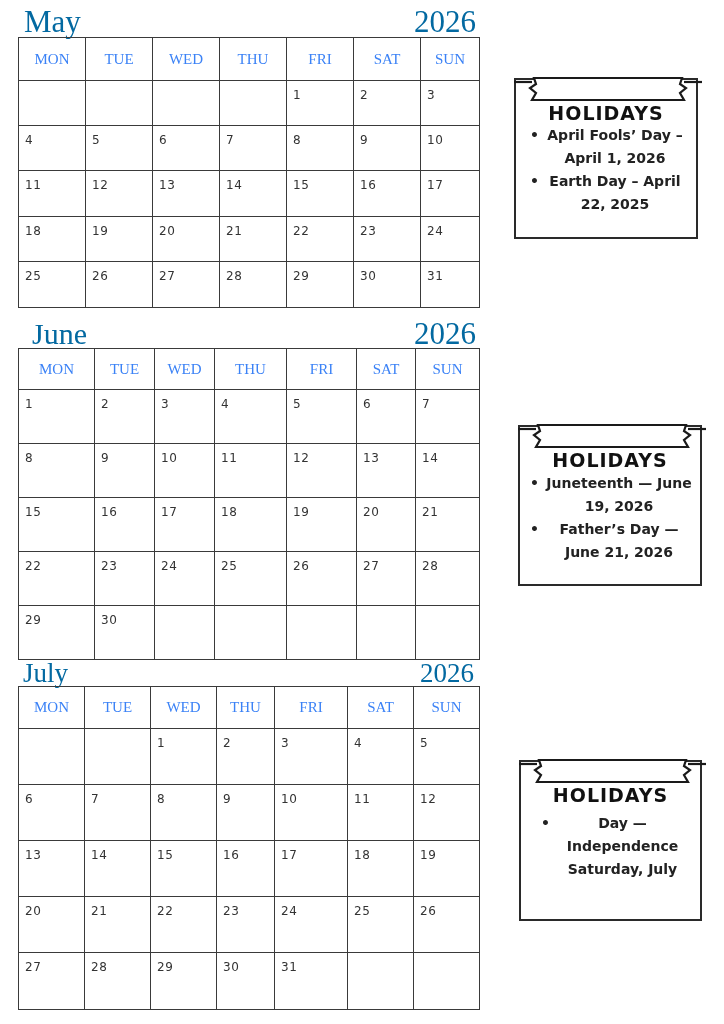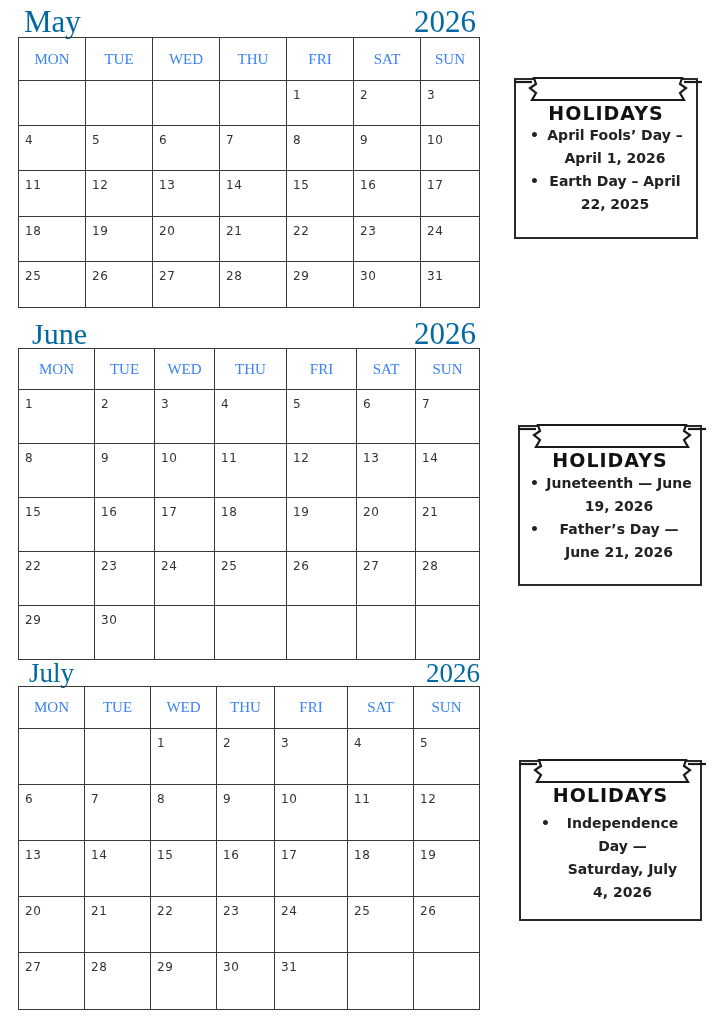--- a/index.html
+++ b/index.html
@@ -346,21 +346,21 @@
       <div>19, 2026</div>
     </div>
     <div class="hitem">
       <span class="bullet" style="left:8px;">•</span>
       <div>Father’s Day —</div>
       <div>June 21, 2026</div>
     </div>
   </div>
 </div>
 
-<div class="month-title" style="left:28px; top:660px; width:453px; height:27px;">
+<div class="month-title" style="left:22px; top:660px; width:453px; height:27px;">
   <span class="month-name" style="font-size:27px; left:1px;">July</span>
   <span class="month-year" style="font-size:27px; right:1px;">2026</span>
 </div>
 <table class="cal" style="left:18px; top:686px; width:461px; height:323px;">
   <colgroup>
       <col style="width:66px">
       <col style="width:66px">
       <col style="width:66px">
       <col style="width:58px">
       <col style="width:73px">
@@ -500,19 +500,18 @@
     <svg width="187" height="30" viewBox="0 0 187 30">
       <path d="M20 2 L167 2 L165 8 L171 12 L165 17 L169 24 L18 24 L22 17 L16 12 L22 8 Z" fill="#fff" stroke="#1a1a1a" stroke-width="2.2"></path>
       <line x1="0" y1="6" x2="18" y2="6" stroke="#1a1a1a" stroke-width="2.2"></line>
       <line x1="169" y1="6" x2="187" y2="6" stroke="#1a1a1a" stroke-width="2.2"></line>
     </svg>
     <div class="banner-label">HOLIDAYS</div>
   </div>
   <div class="hlist" style="top:50px;">
     <div class="hitem" style="padding-left:22px;">
       <span class="bullet" style="left:12px;">•</span>
+      <div>Day —</div>
       <div>Independence</div>
-      <div>Day —</div>
       <div>Saturday, July</div>
-      <div>4, 2026</div>
     </div>
   </div>
 </div>
 
 </body></html>

